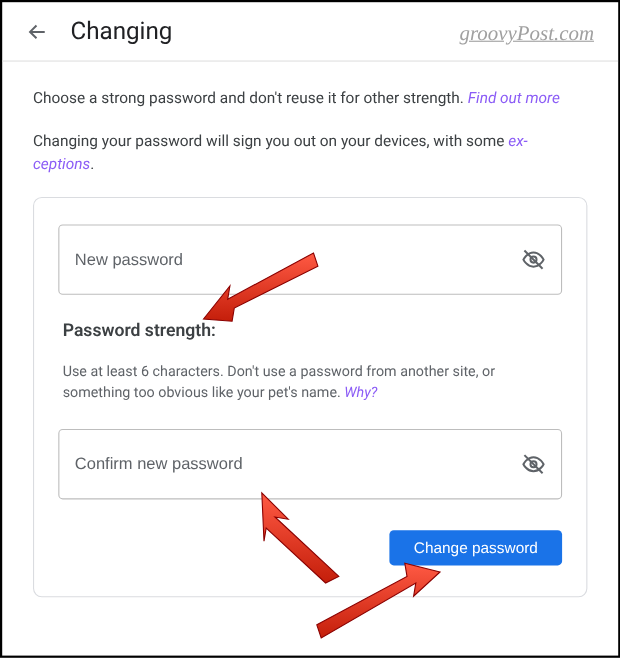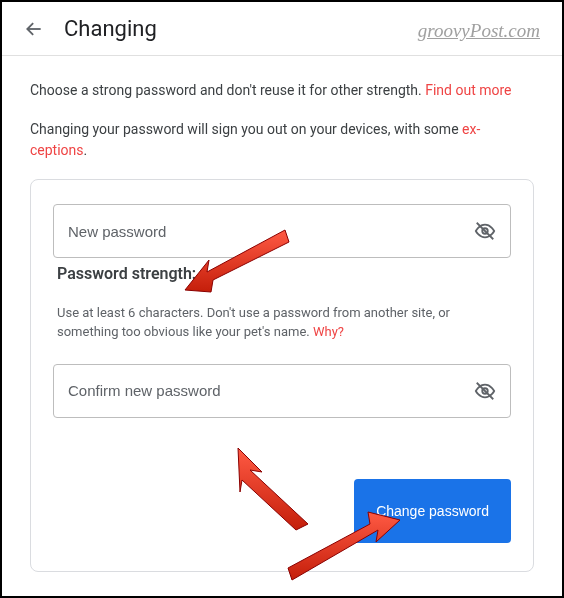--- a/index.html
+++ b/index.html
@@ -46,38 +46,39 @@
     .content {
       padding: 24px 28px 0 28px;
     }
     .intro-text {
       font-size: 14px;
       color: #3c4043;
       line-height: 1.5;
       margin-bottom: 18px;
     }
     .link {
-      color: #ef4444;
-      cursor: pointer;
+      color: #8b5cf6;
+      cursor: pointer;
+      font-style: italic;
     }
     .card {
       border: 1px solid #dadce0;
       border-radius: 8px;
       padding: 24px 22px 28px 22px;
       margin-top: 8px;
     }
     .input-wrap {
       position: relative;
       border: 1px solid #bdbdbd;
       border-radius: 4px;
-      height: 54px;
+      height: 64px;
       display: flex;
       align-items: center;
       padding: 0 14px;
-      margin-bottom: 6px;
+      margin-bottom: 22px;
     }
     .input-wrap input {
       border: none;
       outline: none;
       font-size: 15px;
       color: #5f6368;
       flex: 1;
       background: transparent;
     }
     .input-wrap input::placeholder {
@@ -107,25 +108,24 @@
     .actions {
       display: flex;
       justify-content: flex-end;
       margin-top: 28px;
     }
     .primary-btn {
       background: #1a73e8;
       color: #fff;
       border: none;
       border-radius: 4px;
-      padding: 24px 22px;
+      padding: 8px 22px;
       font-size: 14px;
       font-weight: 500;
       cursor: pointer;
-      margin-top: 33px;
     }
     .arrow {
       position: absolute;
       pointer-events: none;
     }
   </style>
 </head>
 <body>
 
 <div class="header">

